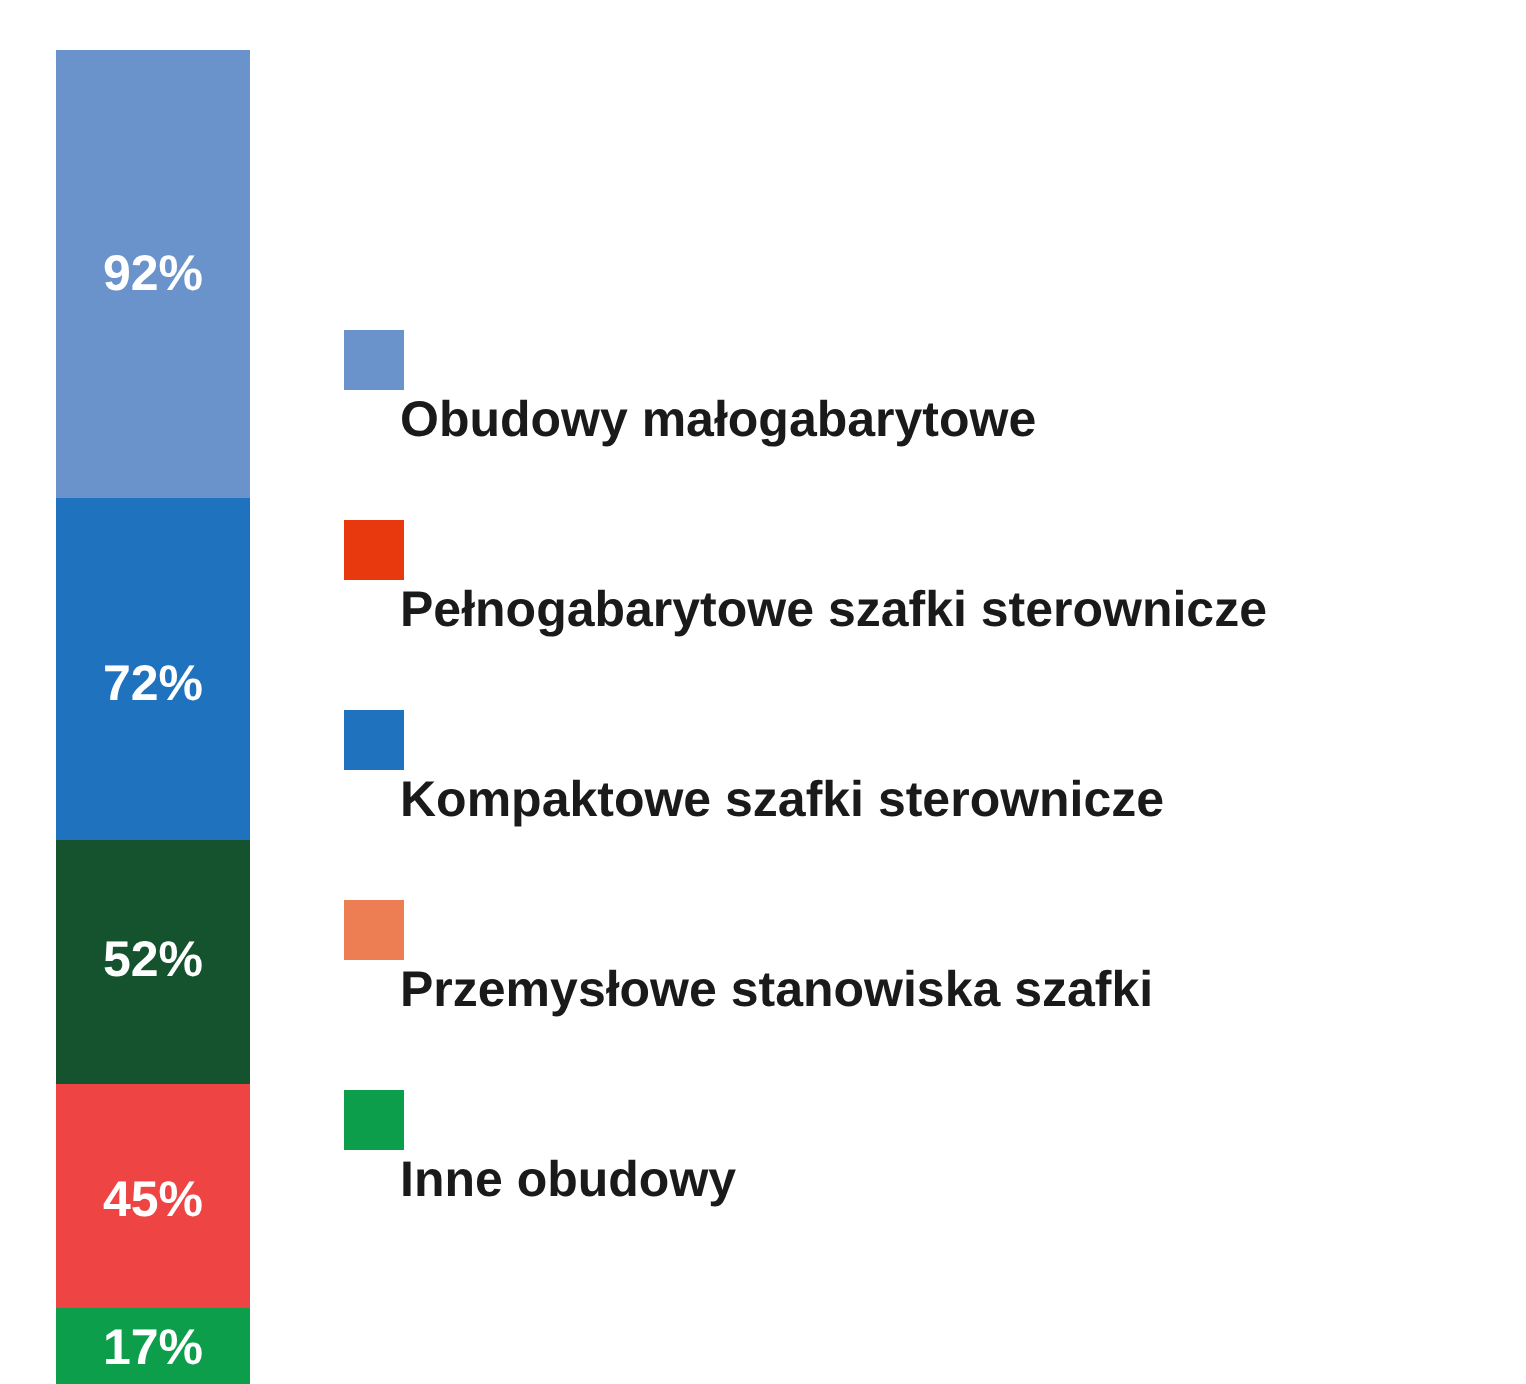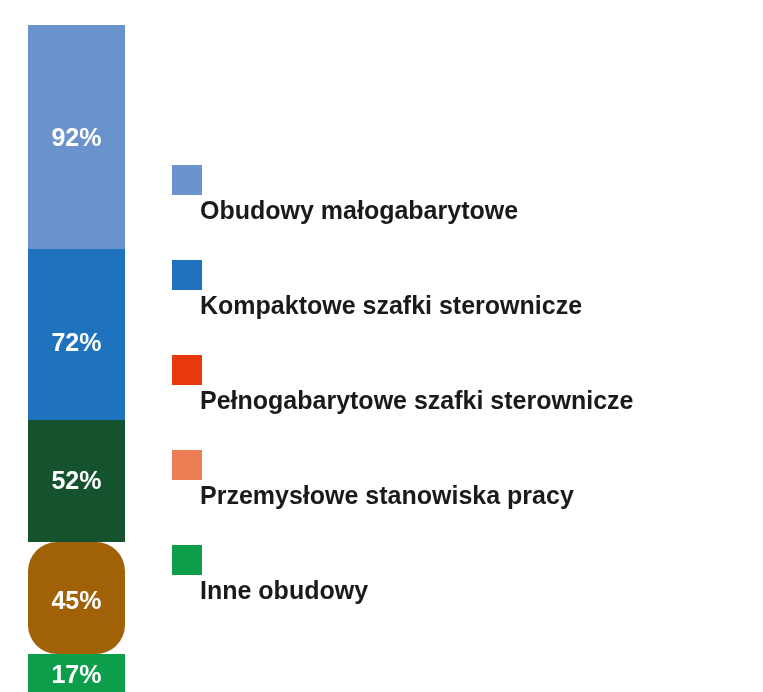--- a/index.html
+++ b/index.html
@@ -92,44 +92,44 @@
   <div id="stacked-bar">
     <div class="bar-segment seg-0" style="background: rgb(106, 147, 203); height: 224px; flex: 0 0 224px;">
       <span class="bar-label">92%</span>
     </div>
     <div class="bar-segment seg-1" style="background: rgb(31, 114, 189); height: 171px; flex: 0 0 171px; text-align: right;">
       <span class="bar-label">72%</span>
     </div>
     <div class="bar-segment seg-2" style="background: #14532d; height: 122px; flex: 0 0 122px;">
       <span class="bar-label">52%</span>
     </div>
-    <div class="bar-segment seg-3" style="background: #a16207; height: 112px; flex: 0 0 112px; border-radius: 29px;">
+    <div class="bar-segment seg-3" style="background: #ef4444; height: 112px; flex: 0 0 112px;">
       <span class="bar-label">45%</span>
     </div>
     <div class="bar-segment seg-4" style="background: rgb(12, 158, 75); height: 41px; flex: 0 0 41px;">
       <span class="bar-label">17%</span>
     </div>
   </div>
 
   <div id="legend">
     <div class="legend-item">
       <span class="legend-swatch" style="background: rgb(106, 147, 203);"></span>
       <span class="legend-label">Obudowy małogabarytowe</span>
     </div>
     <div class="legend-item">
+      <span class="legend-swatch" style="background: rgb(232, 56, 13);"></span>
+      <span class="legend-label">Pełnogabarytowe szafki sterownicze</span>
+    </div>
+    <div class="legend-item">
       <span class="legend-swatch" style="background: rgb(31, 114, 189);"></span>
       <span class="legend-label">Kompaktowe szafki sterownicze</span>
     </div>
     <div class="legend-item">
-      <span class="legend-swatch" style="background: rgb(232, 56, 13);"></span>
-      <span class="legend-label">Pełnogabarytowe szafki sterownicze</span>
-    </div>
-    <div class="legend-item">
       <span class="legend-swatch" style="background: rgb(237, 125, 82);"></span>
-      <span class="legend-label">Przemysłowe stanowiska pracy</span>
+      <span class="legend-label">Przemysłowe stanowiska szafki</span>
     </div>
     <div class="legend-item">
       <span class="legend-swatch" style="background: rgb(12, 158, 75);"></span>
       <span class="legend-label">Inne obudowy</span>
     </div>
   </div>
 
 </div>
 
 </body></html>

